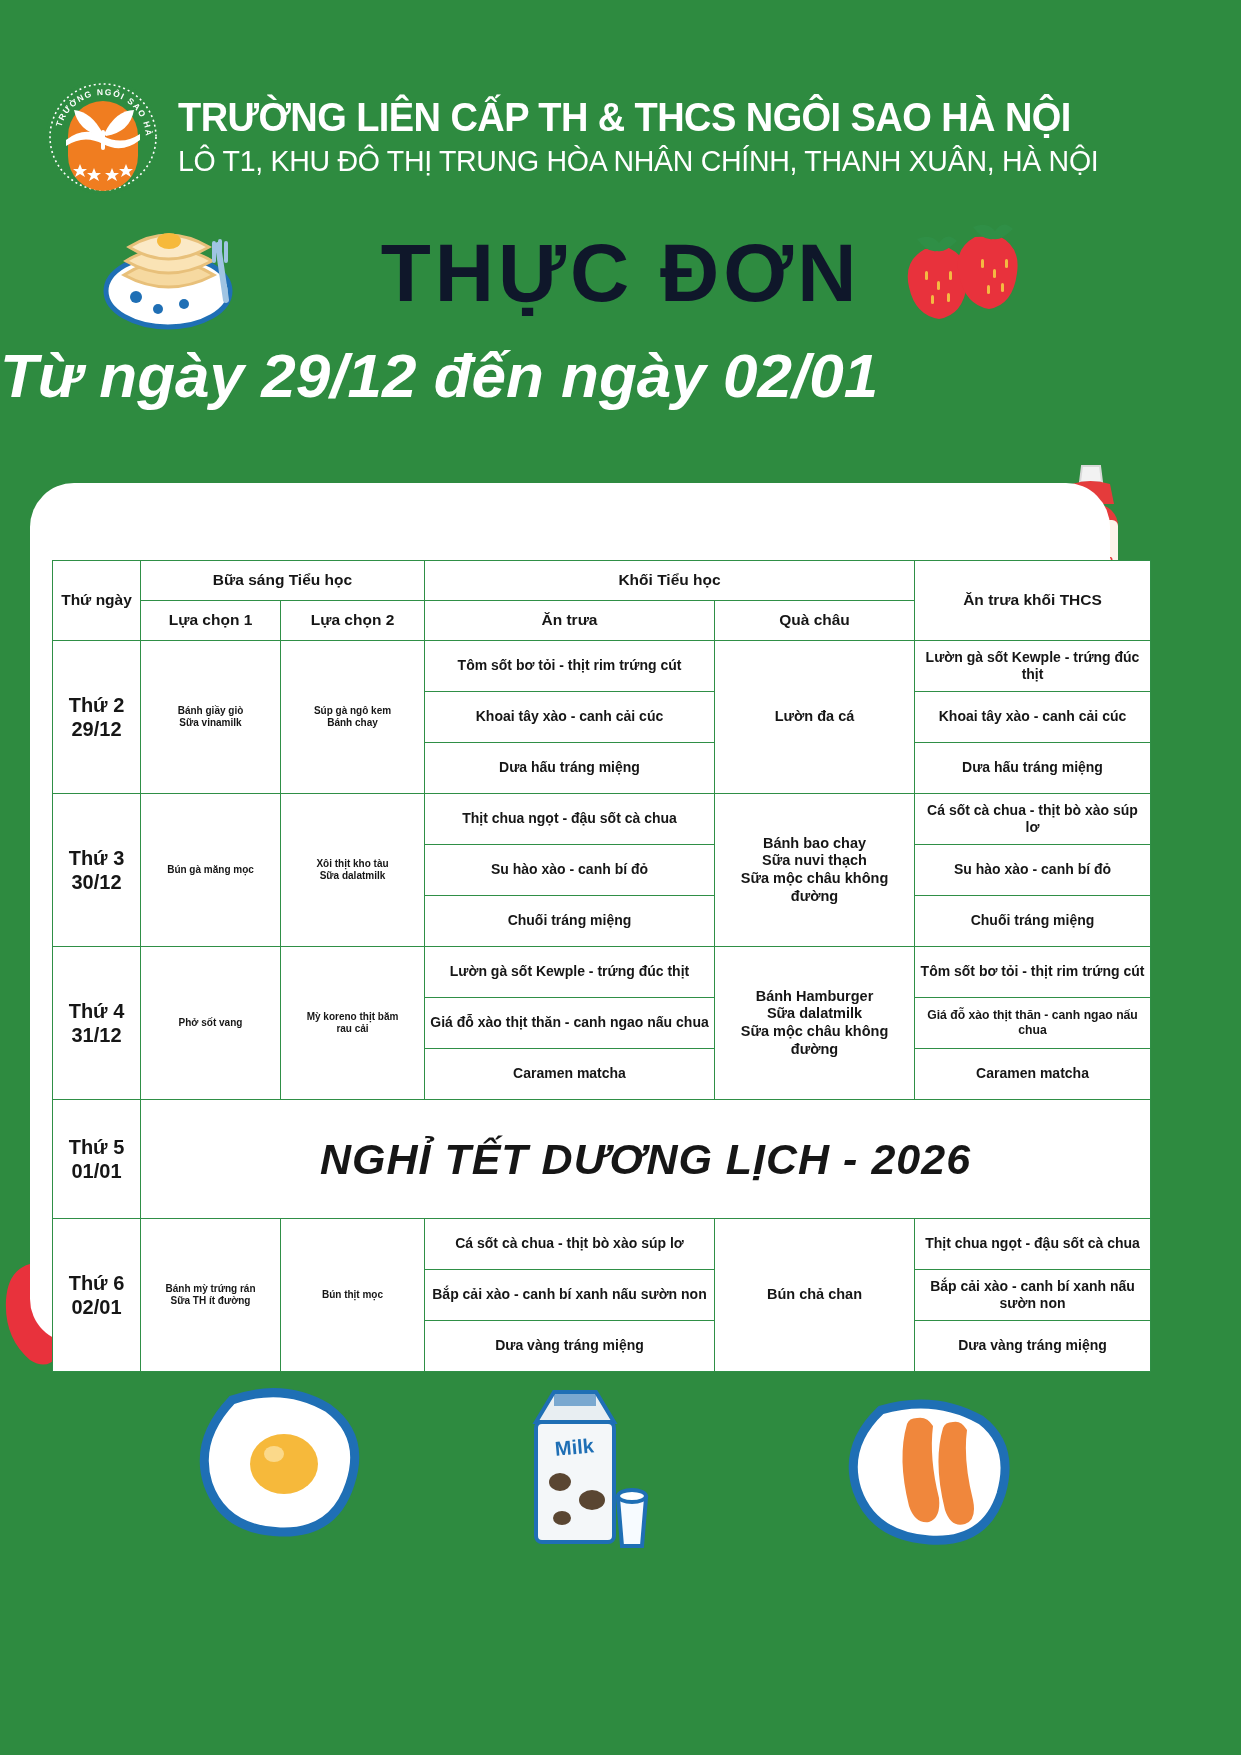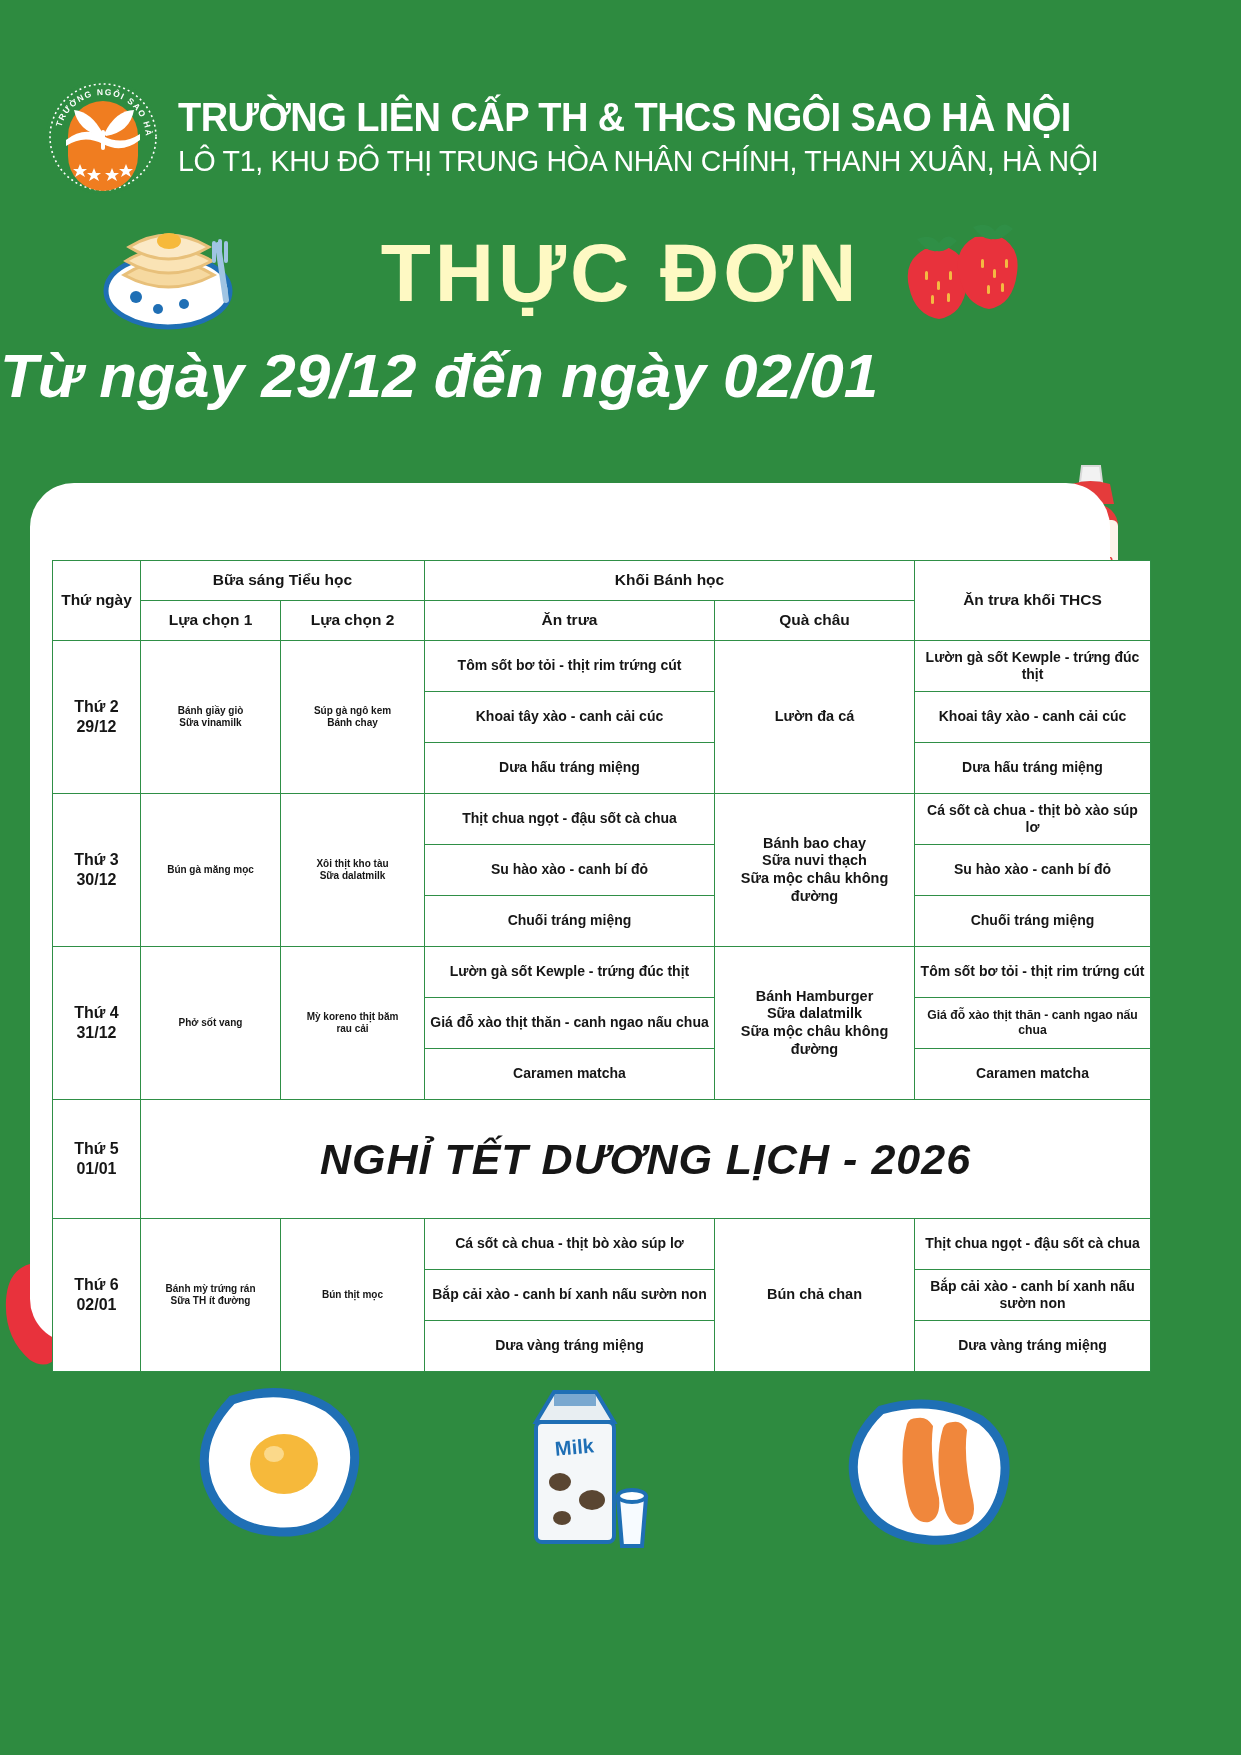--- a/index.html
+++ b/index.html
@@ -37,21 +37,21 @@
     letter-spacing:-0.3px;
     white-space:nowrap;
     transform:scaleX(0.95);
     transform-origin:left center;
   }
 
   
   .title-main{
     position:absolute;left:0;top:226px;width:1241px;
     text-align:center;
-    color:#fef9c3;
+    color:#0f172a;
     font-size:82px;font-weight:bold;
     letter-spacing:4px;
   }
   .title-sub{
     position:absolute;left:0;top:340px;width:1241px;
     color:#ffffff;
     font-size:62px;font-weight:bold;font-style:italic;
     letter-spacing:0px;
   }
 
@@ -96,21 +96,21 @@
     height:33px;
   }
   .c-day{width:88px;}
   .c-opt1{width:140px;}
   .c-opt2{width:144px;}
   .c-lunch{width:290px;}
   .c-snack{width:200px;}
   .c-thcs{width:236px;}
 
   td.day{
-    font-size:16px;font-weight:bold;
+    font-size:20px;font-weight:bold;
     line-height:1.35;
   }
   td.cellmid{
     font-size:10px;font-weight:bold;
     line-height:1.35;
   }
   td.dish{
     font-size:14px;font-weight:bold;
     height:44px;
   }
@@ -252,21 +252,21 @@
       <col class="c-opt1">
       <col class="c-opt2">
     <col class="c-lunch">
       <col class="c-snack">
       <col class="c-thcs">
   </colgroup>
   <thead>
     <tr>
       <th rowspan="2">Thứ ngày</th>
       <th colspan="2">Bữa sáng Tiểu học</th>
-      <th colspan="2">Khối Bánh học</th>
+      <th colspan="2">Khối Tiểu học</th>
       <th rowspan="2">Ăn trưa khối THCS</th>
     </tr>
     <tr>
       <th>Lựa chọn 1</th>
       <th>Lựa chọn 2</th>
       <th>Ăn trưa</th>
       <th>Quà châu</th>
     </tr>
   </thead>
   <tbody>

